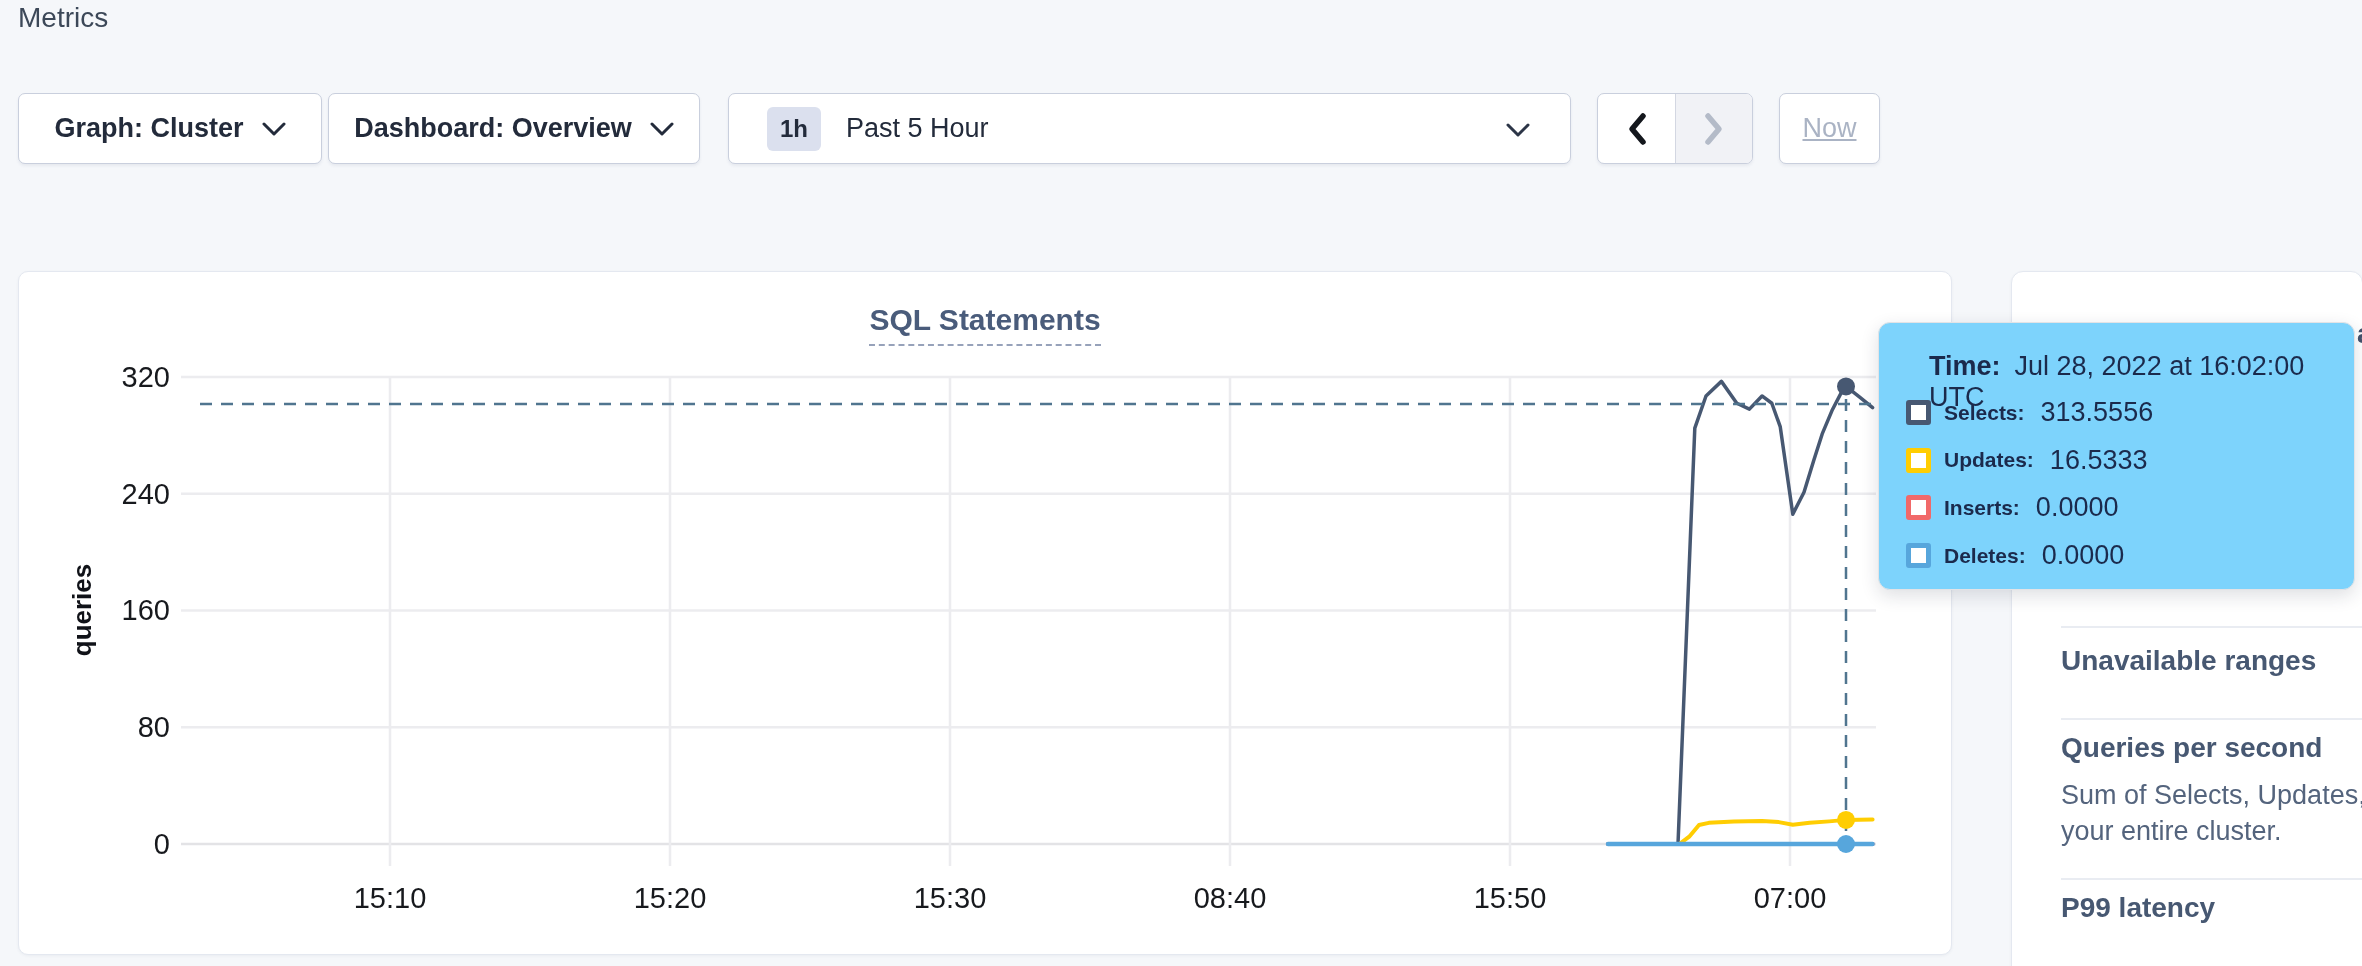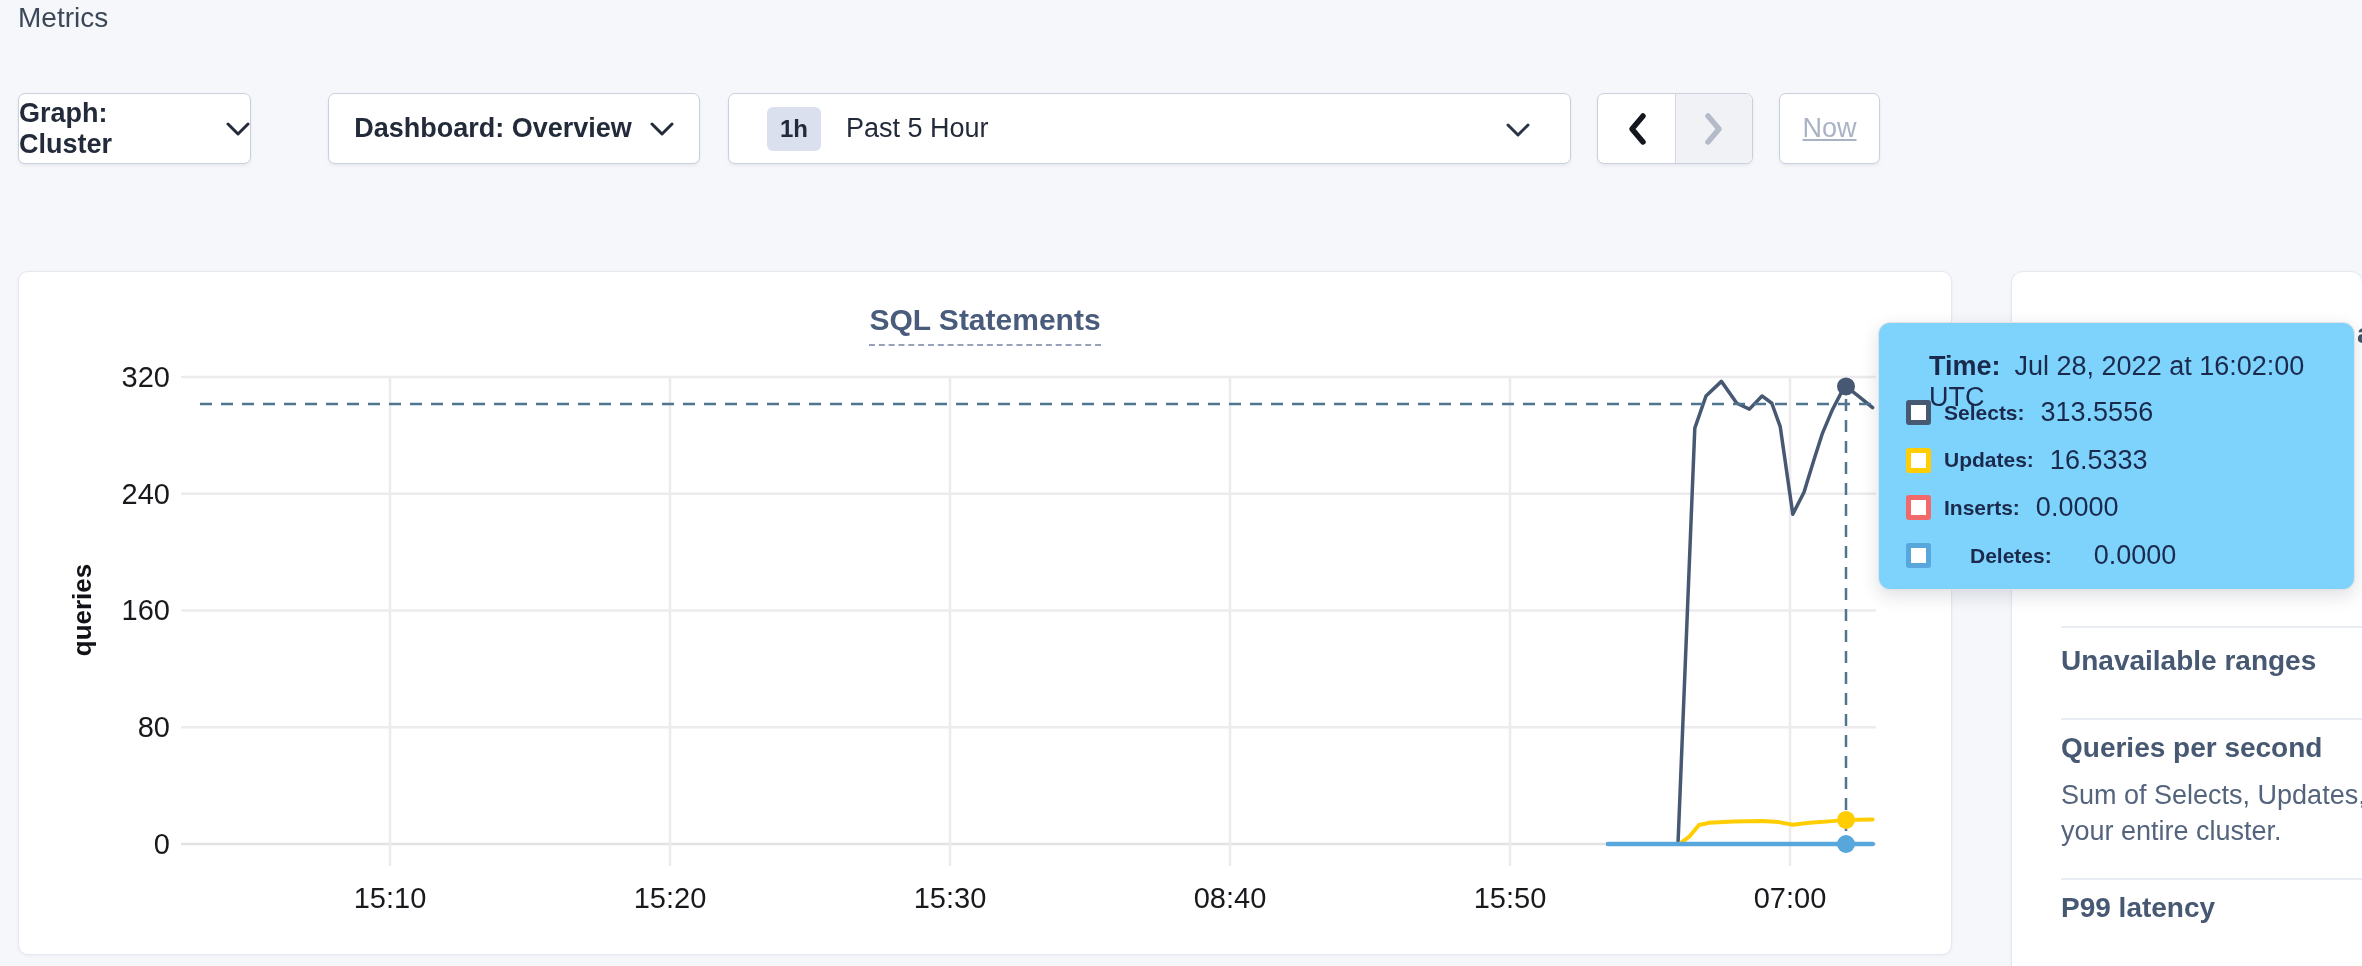--- a/index.html
+++ b/index.html
@@ -16,21 +16,21 @@
   }
   
   .tbtn {
     position:absolute; top:93px; height:71px;
     background:#fff; border:1.5px solid #c9cfdd; border-radius:7px;
     box-shadow:0 2px 3px rgba(60,75,110,.08);
     display:flex; align-items:center; justify-content:center;
     font-size:27px; font-weight:700; color:#232b3b; cursor:pointer;
   }
   .chev { margin-left:18px; display:block; }
-  .graph-dd { left:18px; width:233px; }
+  .graph-dd { left:18px; width:304px; }
   .dash-dd { left:328px; width:372px; }
   .time-sel { left:728px; width:843px; justify-content:flex-start; font-weight:400; }
   .time-badge {
     margin-left:38px; background:#dbe0ee; color:#232b3b;
     font-size:24px; font-weight:700; padding:8px 13px; border-radius:6px;
   }
   .time-label { margin-left:25px; font-size:27px; color:#232b3b; }
   .time-chev { position:absolute; right:40px; top:29px; }
   .arrow-group { left:1597px; width:156px; padding:0; overflow:hidden; display:flex; }
   .arrow-cell { width:50%; height:100%; display:flex; align-items:center; justify-content:center; }
@@ -190,19 +190,19 @@
       <div class="tt-row" style="top: 121.7px;">
         <span class="tt-swatch" style="border-color: rgb(255, 205, 2);"></span>
         <span class="tt-label">Updates:</span>
         <span class="tt-value">16.5333</span>
       </div>
       <div class="tt-row" style="top: 169.4px;">
         <span class="tt-swatch" style="border-color: rgb(241, 105, 105);"></span>
         <span class="tt-label">Inserts:</span>
         <span class="tt-value">0.0000</span>
       </div>
-      <div class="tt-row" style="top: 217.1px; gap: 26px;">
+      <div class="tt-row" style="top: 217.1px;">
         <span class="tt-swatch" style="border-color: rgb(87, 166, 220);"></span>
         <span class="tt-label">Deletes:</span>
         <span class="tt-value">0.0000</span>
       </div>
     </div>
 </div>
 
 </body></html>

